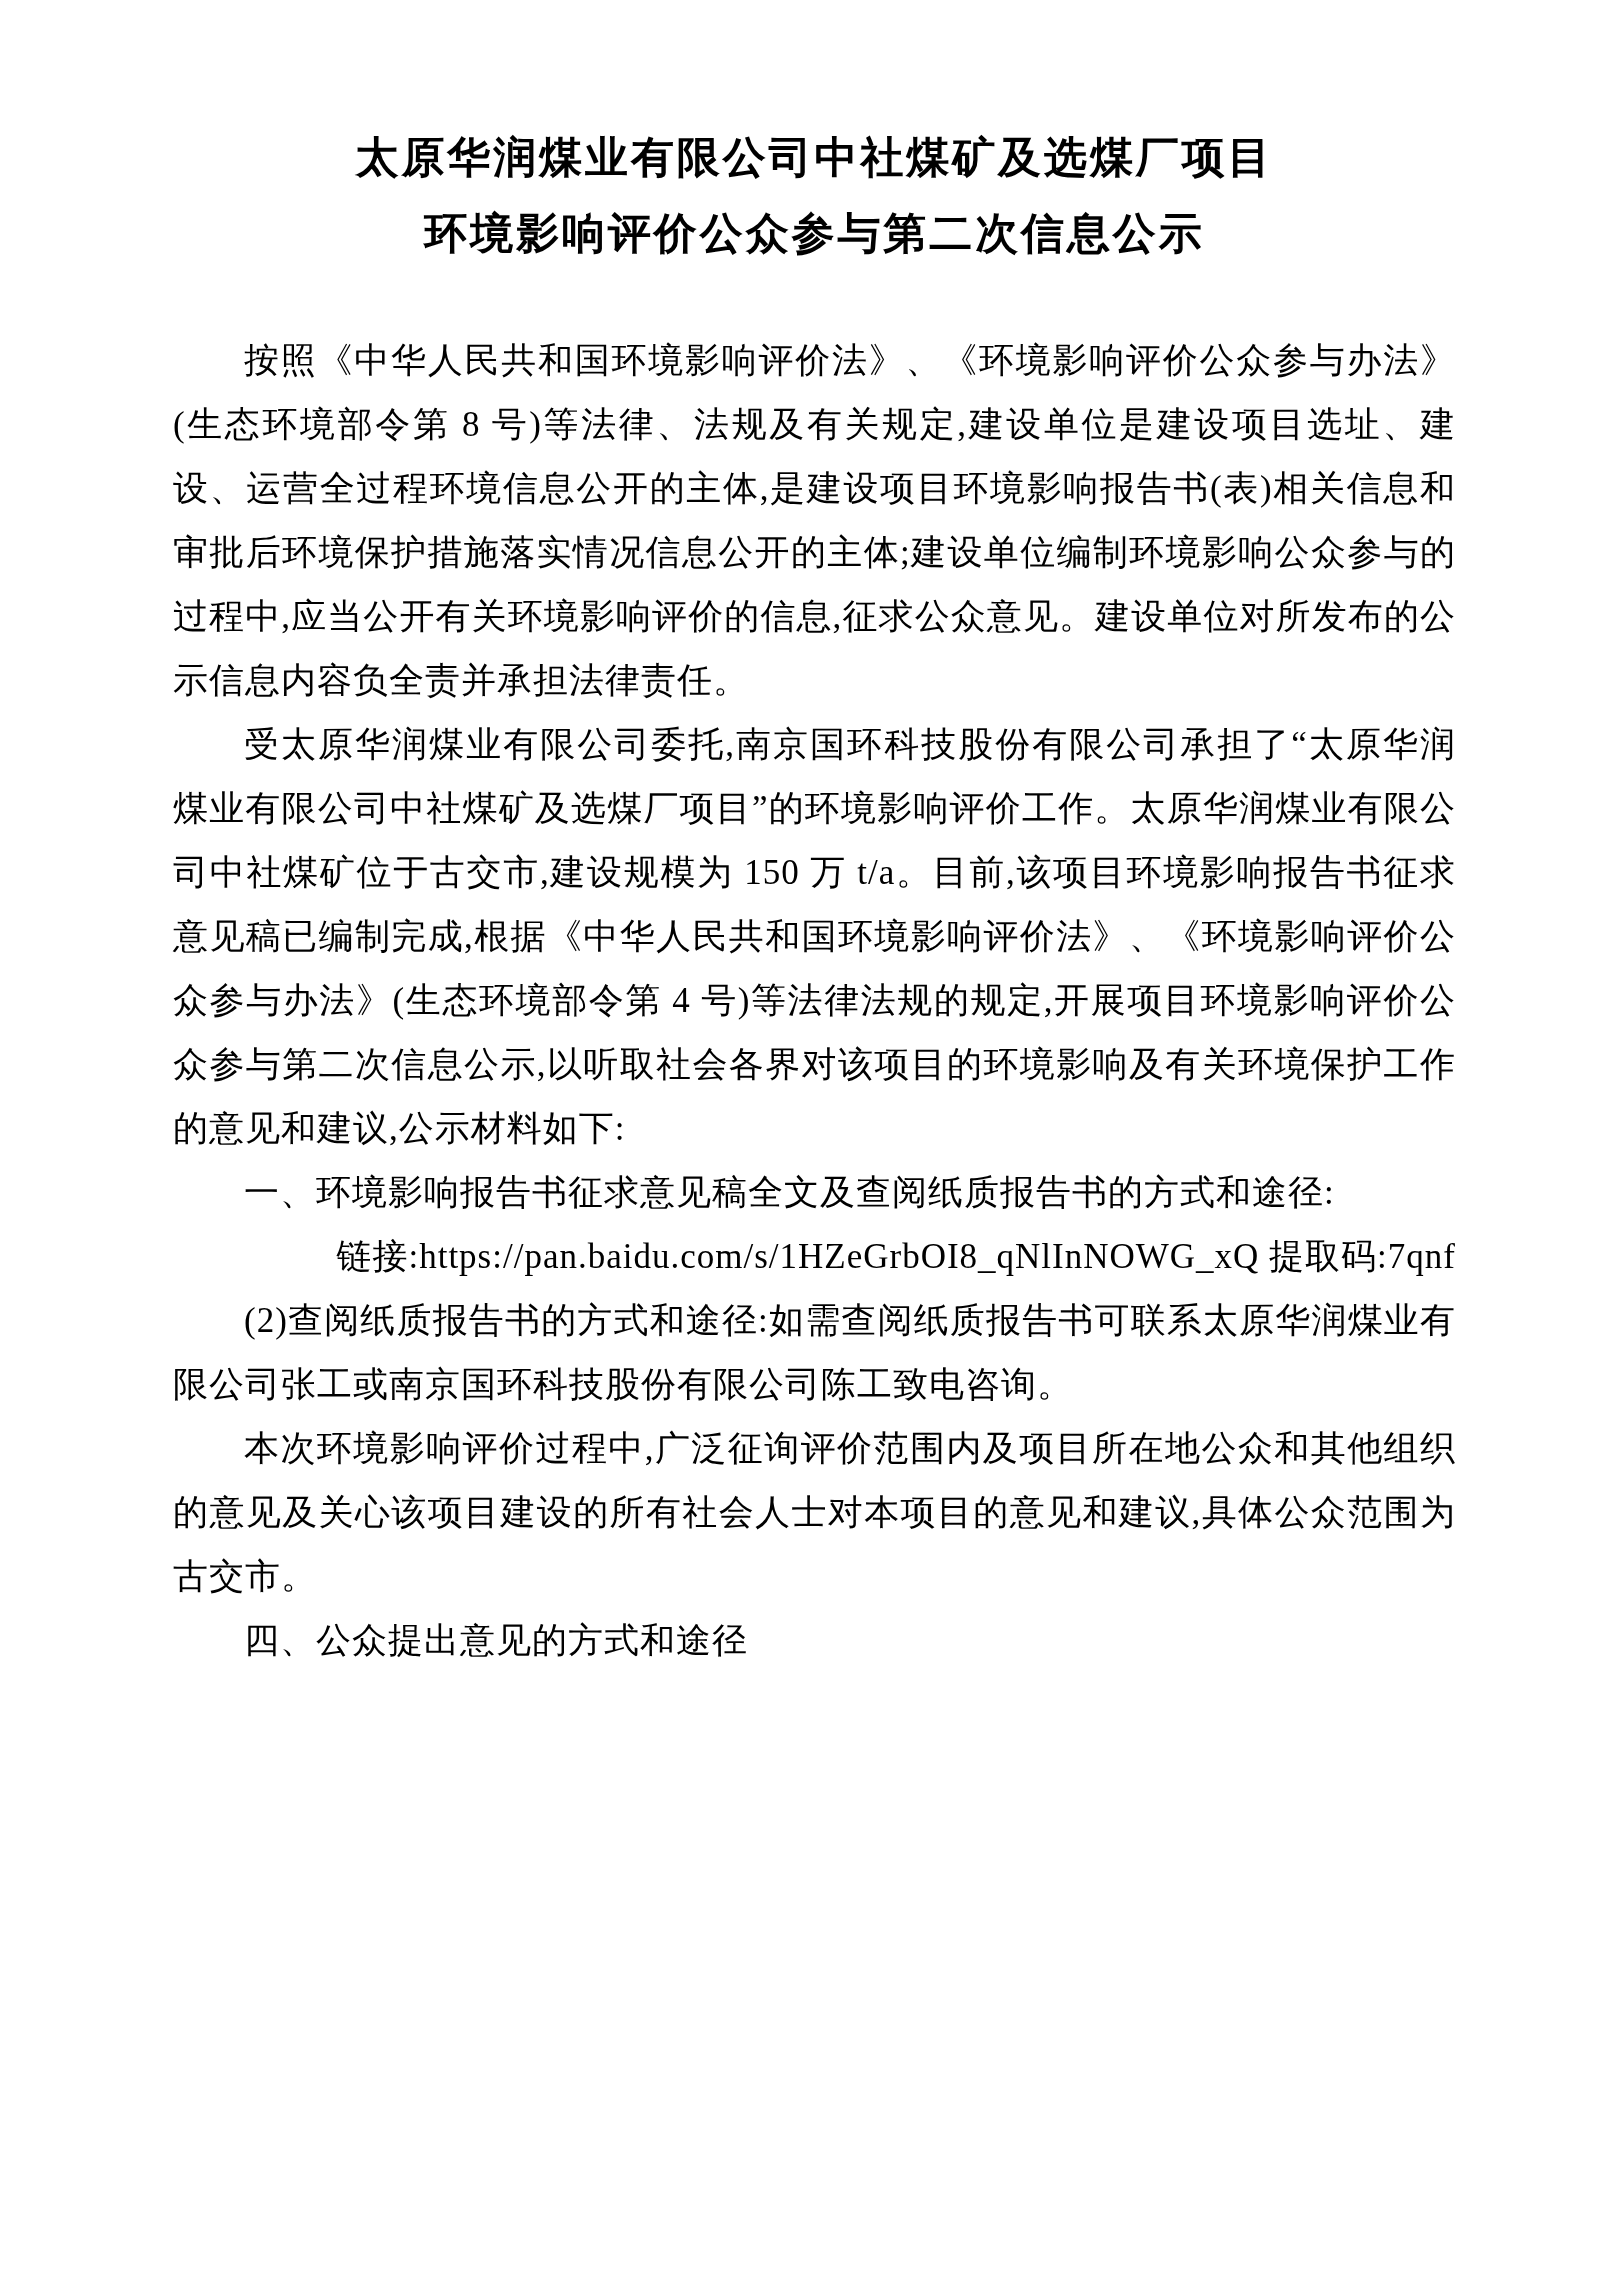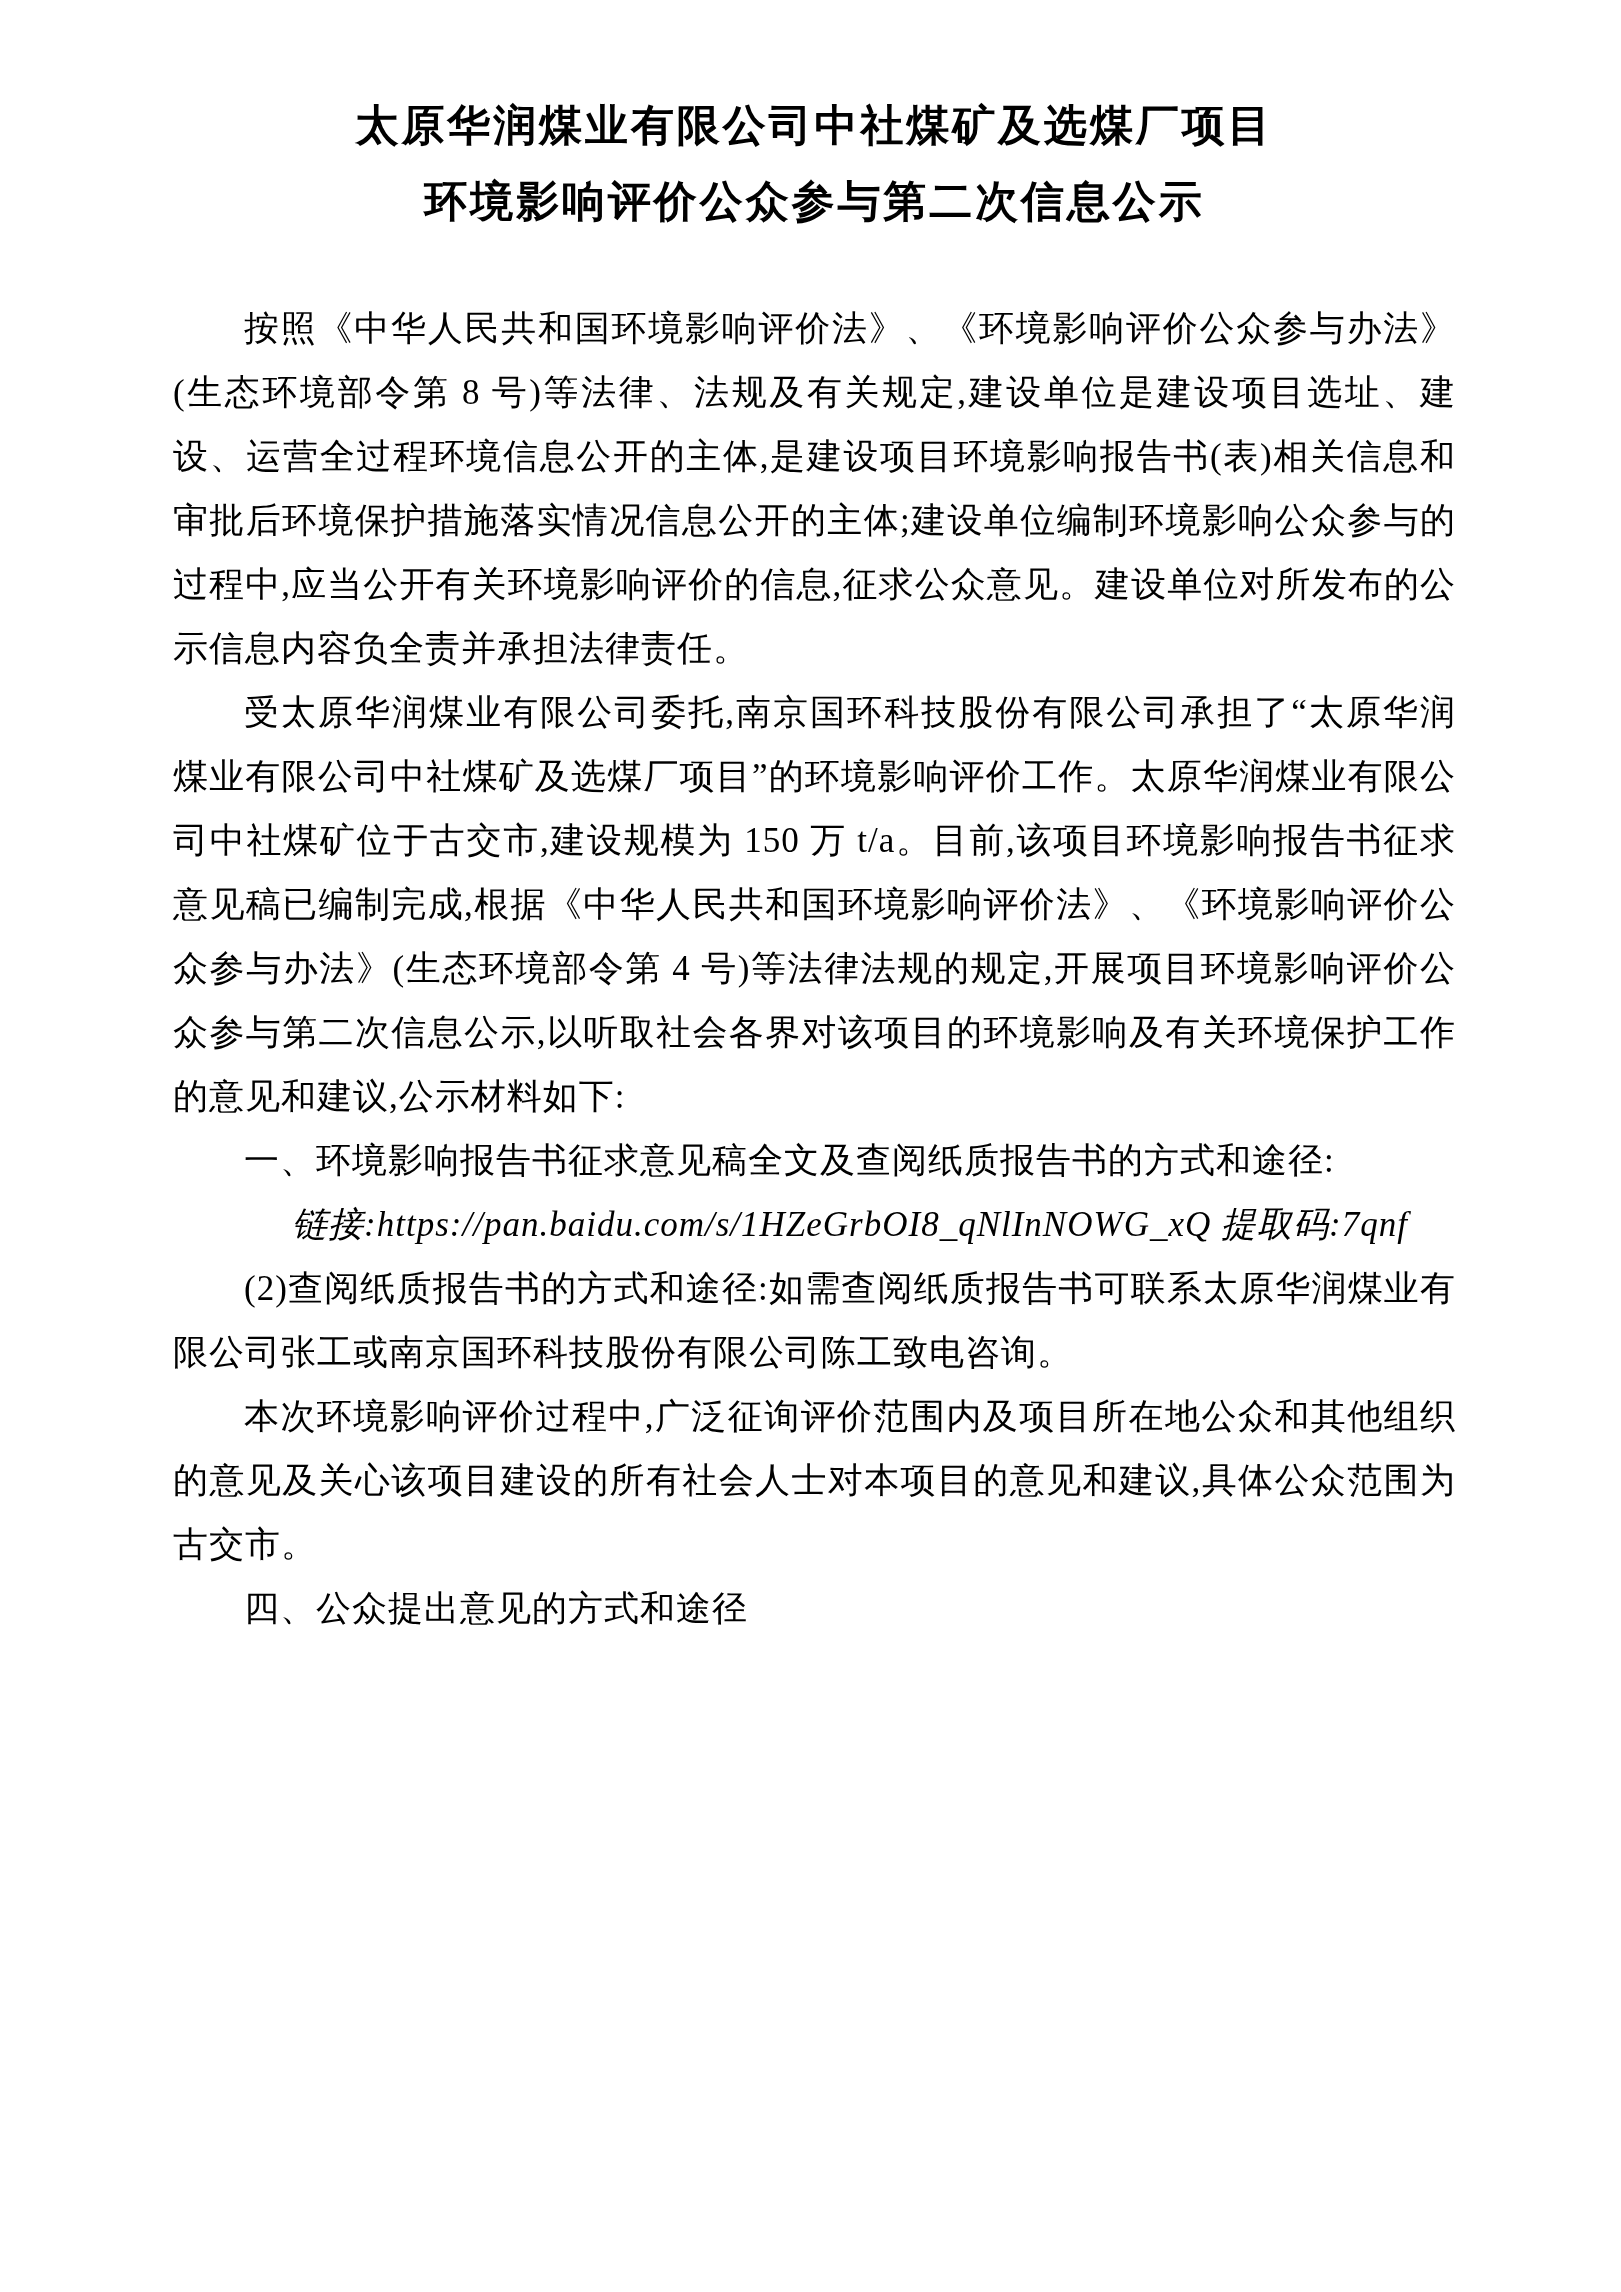--- a/index.html
+++ b/index.html
@@ -6,21 +6,21 @@
     margin: 0;
     padding: 0;
     background: #ffffff;
   }
   .page {
     position: relative;
     width: 1621px;
     height: 2293px;
     background: #ffffff;
     box-sizing: border-box;
-    padding: 88px 165px 0 173px;
+    padding: 120px 165px 0 173px;
     color: #000000;
     font-family: "Liberation Serif", "DejaVu Serif", serif;
     overflow: hidden;
   }
   .doc-title {
     margin: 0;
     font-size: 43px;
     line-height: 76px;
     font-weight: bold;
     text-align: center;
@@ -33,22 +33,21 @@
     margin: 0;
     font-size: 35px;
     line-height: 64px;
     text-align: justify;
     text-justify: inter-ideograph;
     text-indent: 71px;
     letter-spacing: 1px;
   }
   .para.oneline {
     white-space: nowrap;
-    text-align: center;
-    font-style: italic;
+    text-align: right;
   }
   .para.urlblock {
     white-space: pre-line;
     word-break: break-all;
     text-align: left;
     text-indent: 55px;
   }
 </style>
 </head>
 <body>

